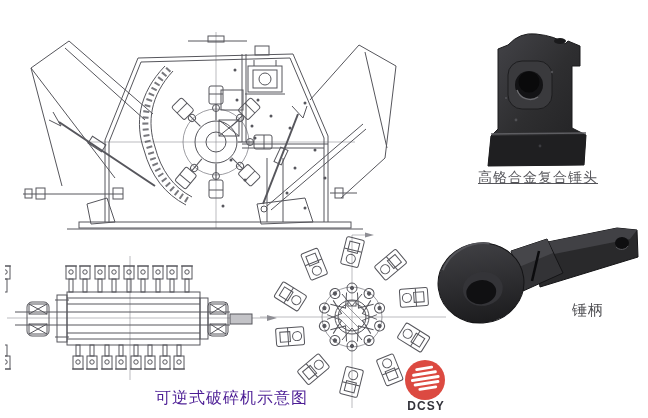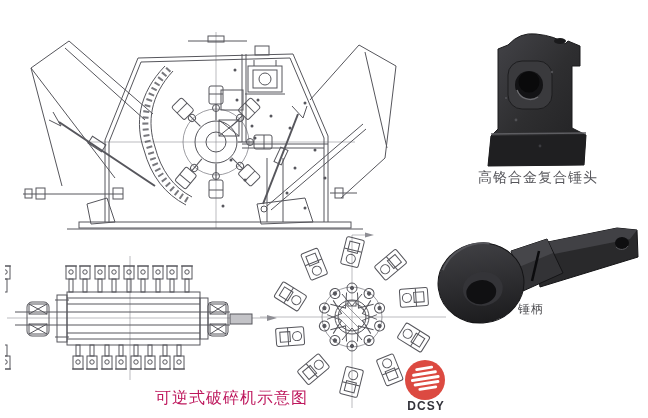--- a/index.html
+++ b/index.html
@@ -1,22 +1,22 @@
 <!DOCTYPE html>
 <html><head>
 <meta charset="utf-8">
 <style>
   html,body{margin:0;padding:0;background:#fff;}
   #stage{position:relative;width:648px;height:418px;background:#ffffff;overflow:hidden;
          font-family:"Liberation Sans", sans-serif;}
   .abs{position:absolute;}
-  .caption{color:#be185d;letter-spacing:1px;}
+  .caption{color:#4c1d95;letter-spacing:1px;}
   .cap-main{left:155px;top:388px;width:170px;font-size:16px;}
-  .cap-head{left:463px;top:169px;width:150px;font-size:14px;text-align:center;color:#55555a;}
-  .cap-handle{left:518px;top:301px;width:86px;font-size:12px;text-align:left;color:#4a4a4e;}
+  .cap-head{left:463px;top:169px;width:150px;font-size:14px;text-align:center;color:#55555a;text-decoration:underline;}
+  .cap-handle{left:518px;top:301px;width:86px;font-size:15px;text-align:right;color:#4a4a4e;}
   .logo-abbr{left:404px;top:399px;width:44px;text-align:center;font-size:12px;font-weight:bold;
              color:#33333b;letter-spacing:1px;}
   .company{left:455px;top:357px;width:194px;font-size:30px;font-weight:bold;color:#b5b5b5;
            letter-spacing:1px;text-shadow:1px 1px 0 #ffffff,2px 2px 1px #f2f2f2;white-space:nowrap;}
   .hotline{left:455px;top:395px;width:194px;font-size:17px;color:#8f8f94;white-space:nowrap;}
   svg{display:block;}
 </style>
 </head>
 <body>
 

